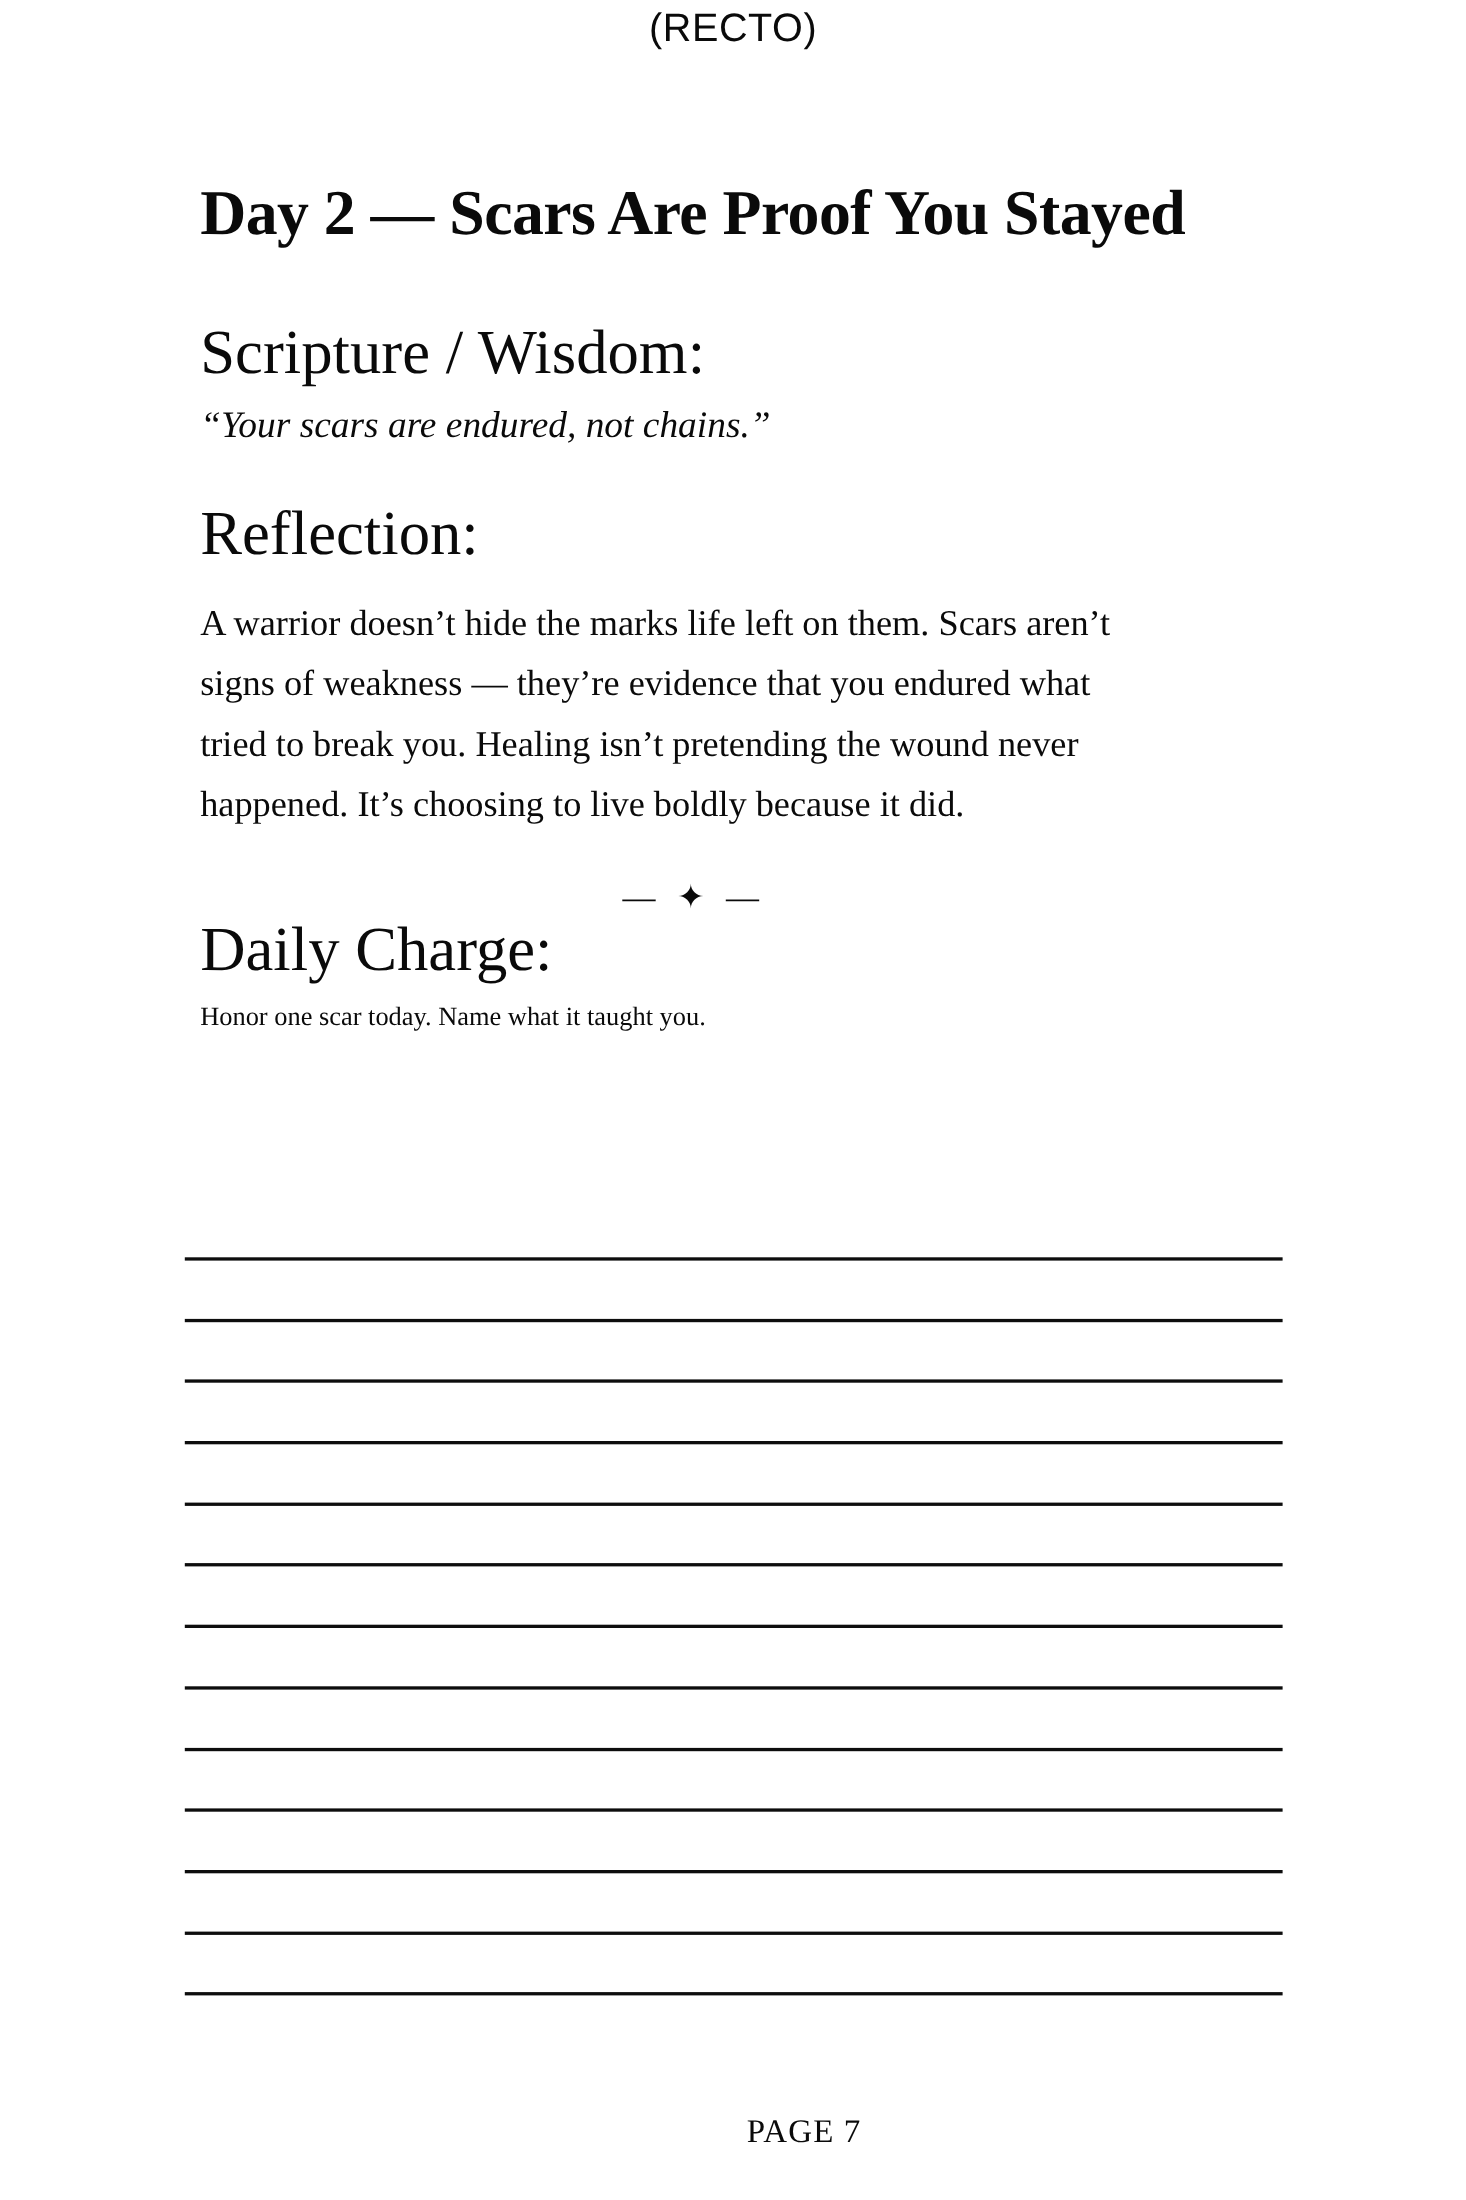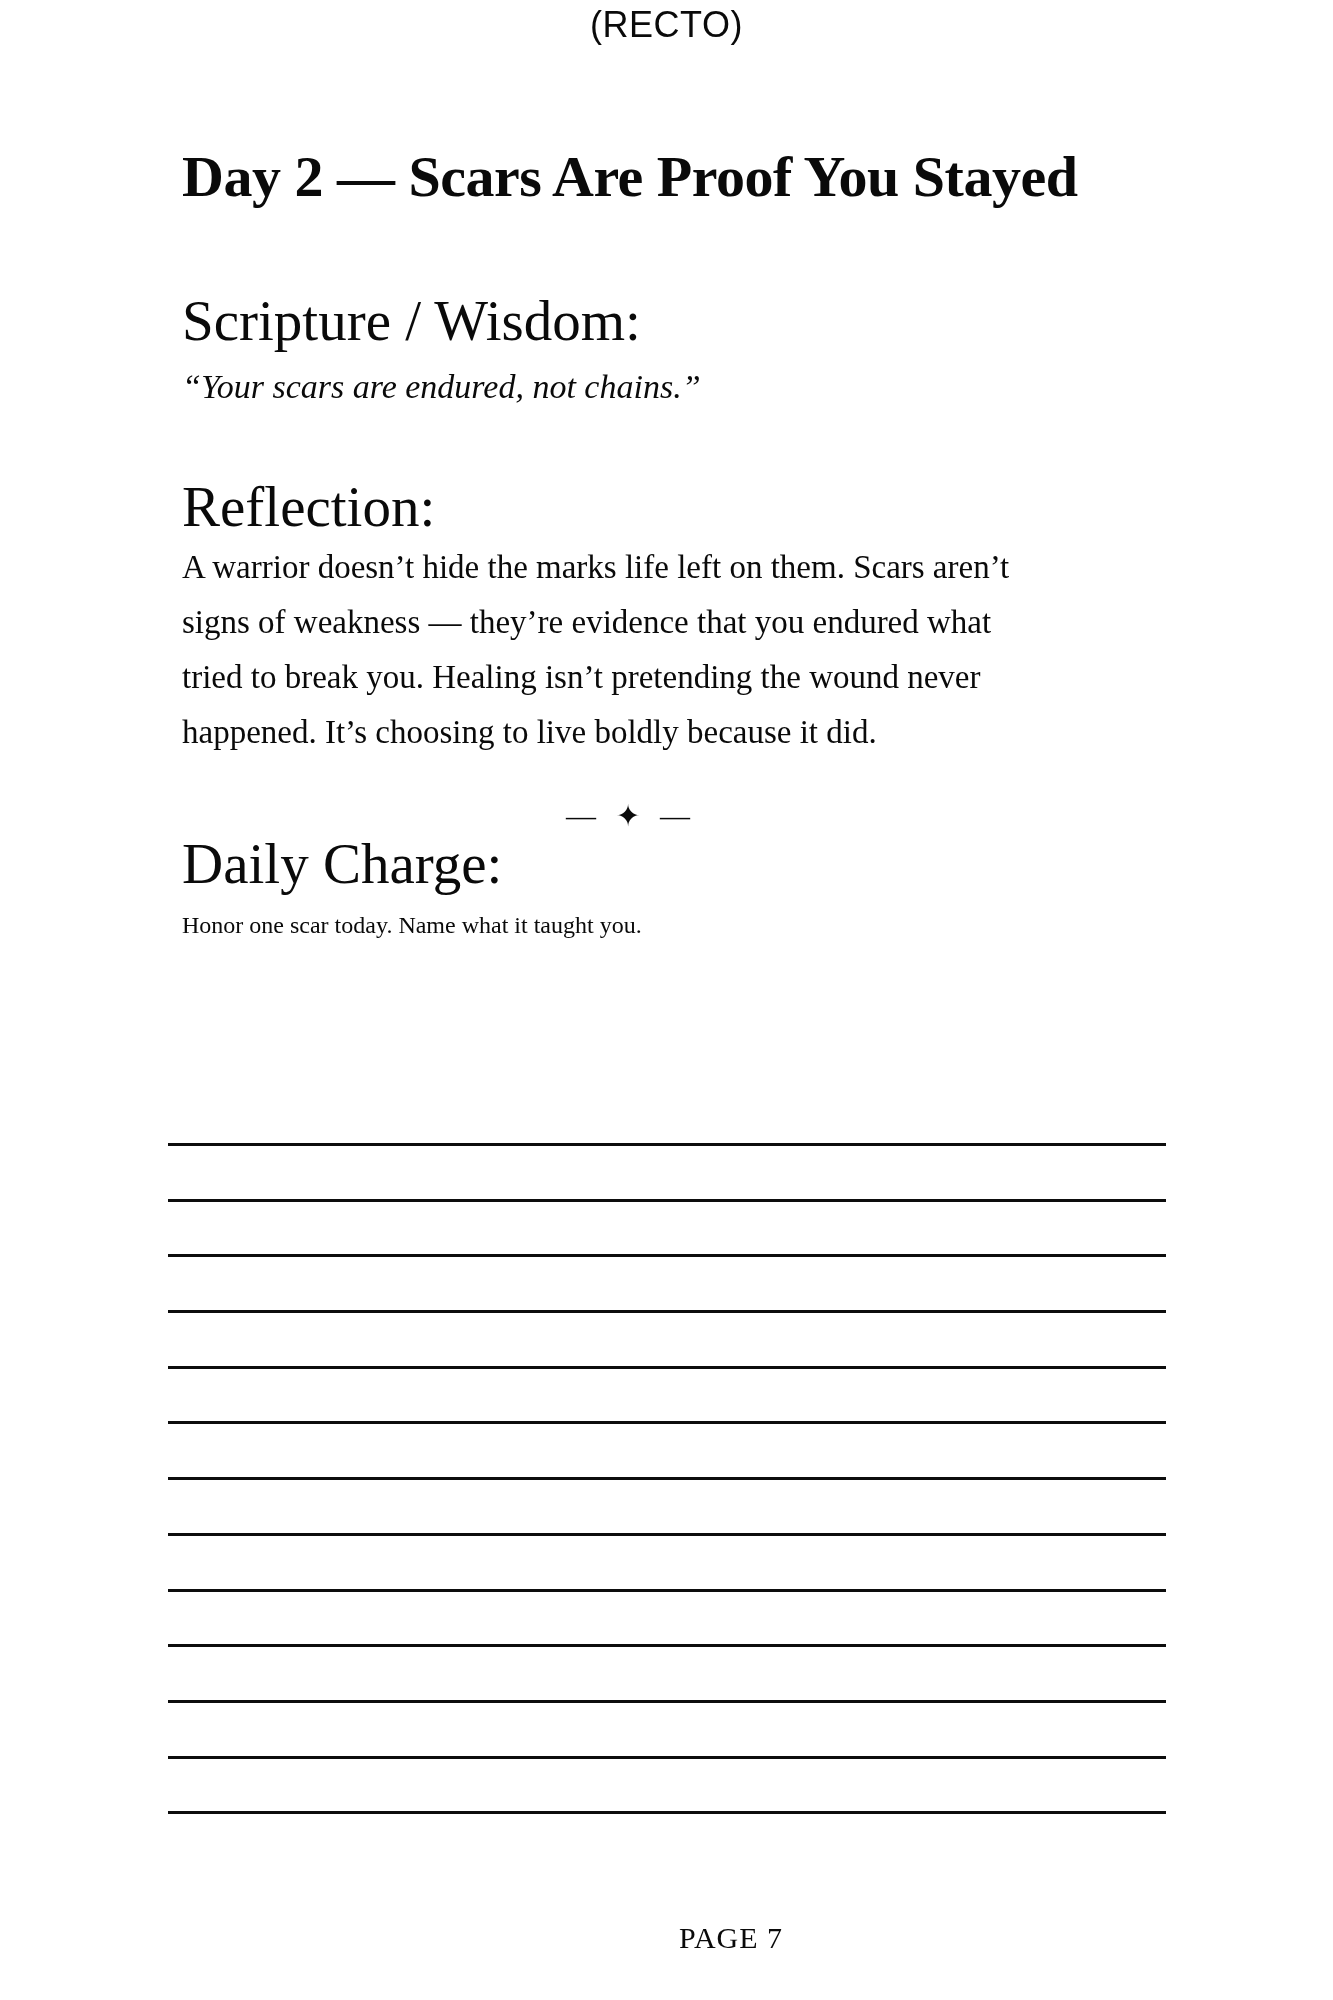--- a/index.html
+++ b/index.html
@@ -16,34 +16,34 @@
 
   .recto {
     top: 4px; left: 0; width: 1333px;
     text-align: center;
     font-family: "Liberation Sans", sans-serif;
     font-size: 36px; line-height: 42px;
     letter-spacing: 0.5px;
     color: #0a0a0a;
   }
   .title {
-    top: 142px; left: 182px; width: 1000px;
+    top: 159px; left: 182px; width: 1000px;
     font-size: 58px; line-height: 70px;
     font-weight: 700;
     letter-spacing: -0.5px;
     white-space: nowrap;
   }
   .section-heading {
     left: 182px; width: 960px;
     font-size: 57px; line-height: 67px;
     font-weight: 400;
     white-space: nowrap;
   }
   .h-scripture { top: 287px; }
-  .h-reflection { top: 473px; font-family: Liberation Serif, serif; }
+  .h-reflection { top: 452px; font-family: Liberation Serif, serif; }
   .h-daily { top: 830px; }
 
   .quote {
     top: 366px; left: 182px; width: 960px;
     font-size: 34px; line-height: 41px;
     font-style: italic;
     white-space: nowrap;
   }
   .para {
     top: 540px; left: 182px; width: 990px;

